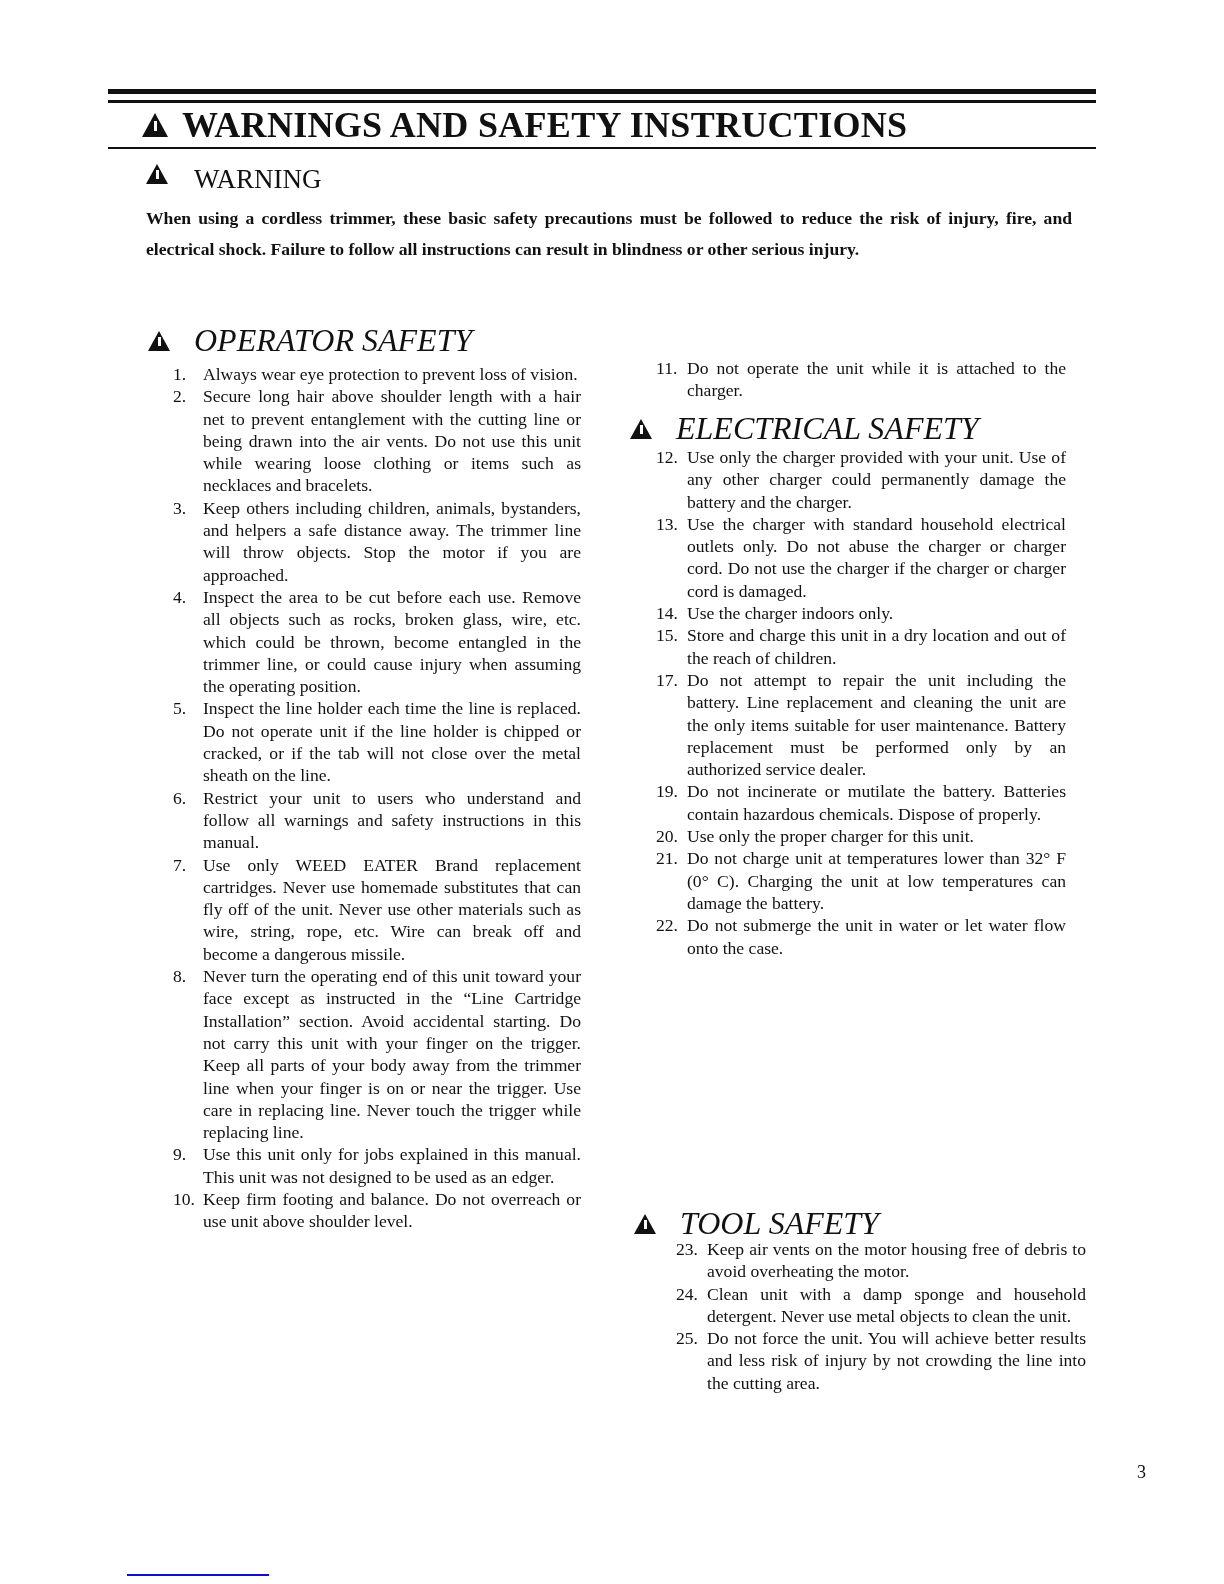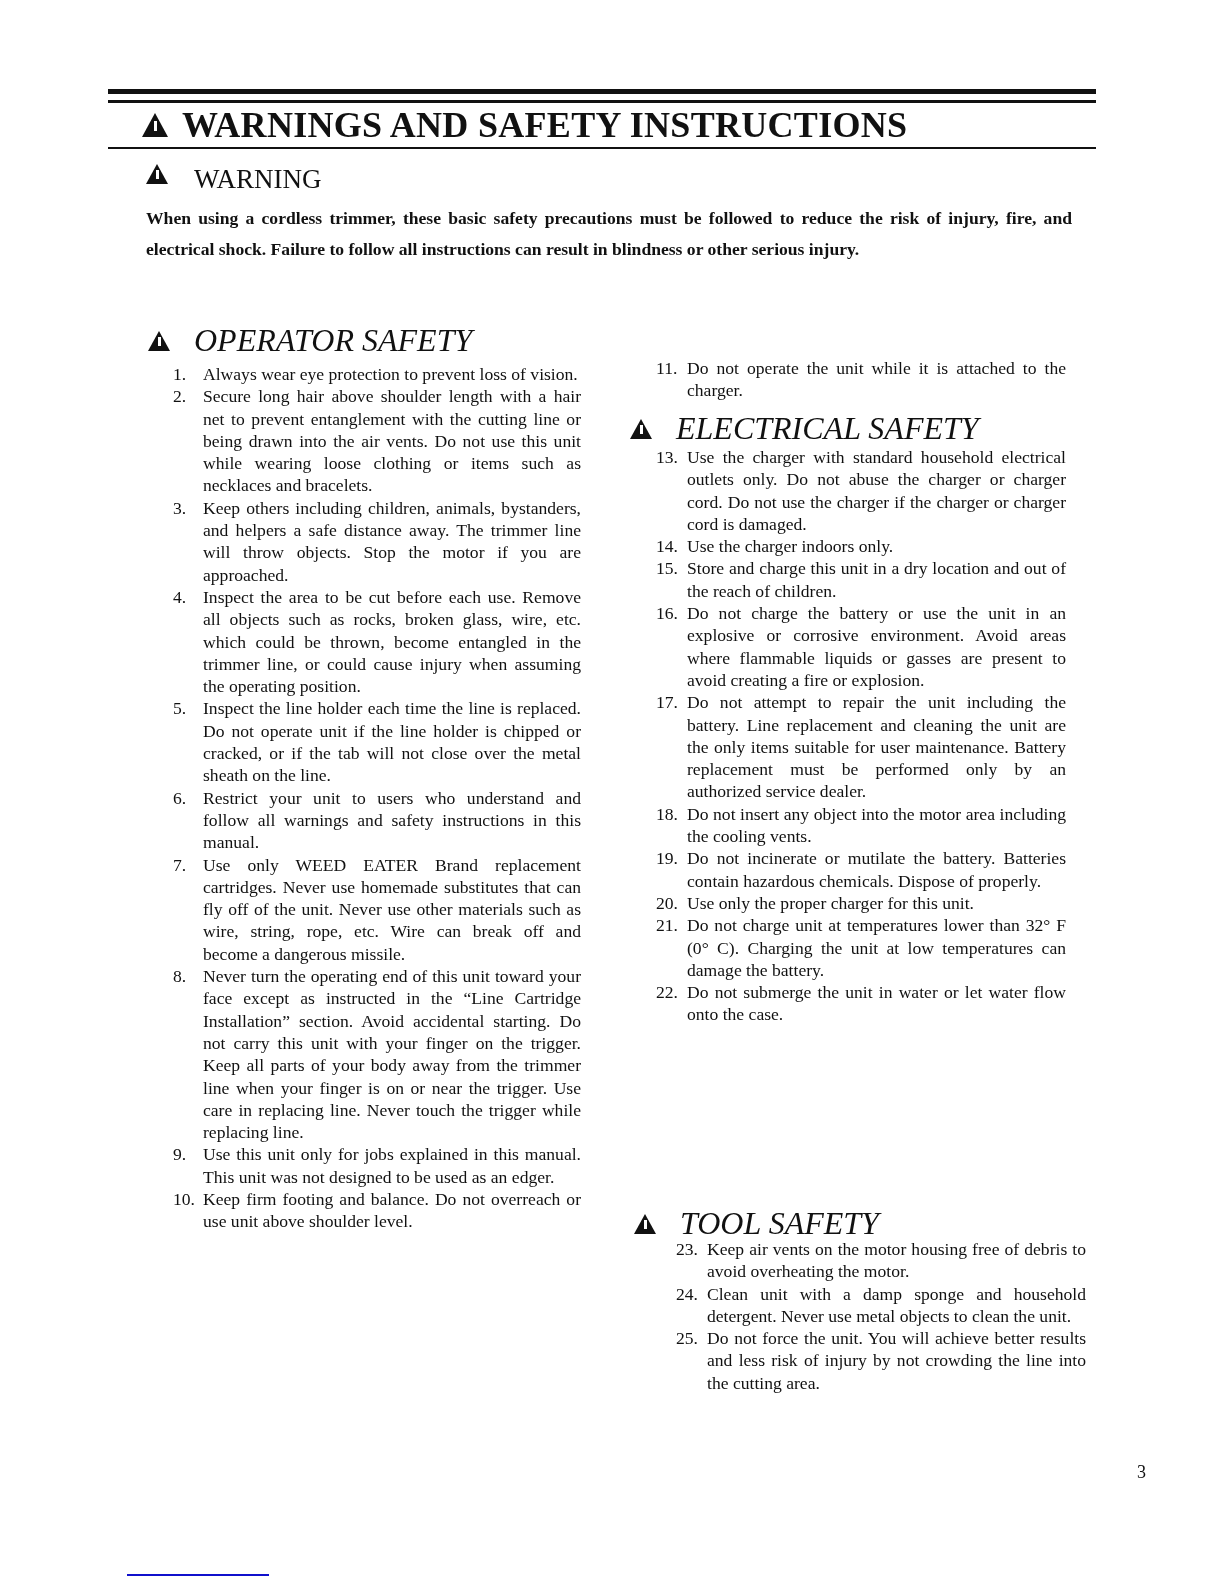--- a/index.html
+++ b/index.html
@@ -75,26 +75,25 @@
 
 <ol class="list col-right" style="top:357px;">
   <li><span class="num">11.</span><span>Do not operate the unit while it is attached to the charger.</span></li>
 </ol>
 
 <div class="sec-head" style="left:630px; top:410px;">
   <span class="tri"></span>
   <span>ELECTRICAL SAFETY</span>
 </div>
 <ol class="list col-right" style="top:446px;">
+  <li><span class="num">12.</span><span>Use only the charger provided with your unit. Use of any other charger could permanently damage the battery and the charger.</span></li>
   <li><span class="num">13.</span><span>Use the charger with standard household electrical outlets only. Do not abuse the charger or charger cord. Do not use the charger if the charger or charger cord is damaged.</span></li>
   <li><span class="num">14.</span><span>Use the charger indoors only.</span></li>
   <li><span class="num">15.</span><span>Store and charge this unit in a dry location and out of the reach of children.</span></li>
-  <li><span class="num">16.</span><span>Do not charge the battery or use the unit in an explosive or corrosive environment. Avoid areas where flammable liquids or gasses are present to avoid creating a fire or explosion.</span></li>
   <li><span class="num">17.</span><span>Do not attempt to repair the unit including the battery. Line replacement and cleaning the unit are the only items suitable for user maintenance. Battery replacement must be performed only by an authorized service dealer.</span></li>
-  <li><span class="num">18.</span><span>Do not insert any object into the motor area including the cooling vents.</span></li>
   <li><span class="num">19.</span><span>Do not incinerate or mutilate the battery. Batteries contain hazardous chemicals. Dispose of properly.</span></li>
   <li><span class="num">20.</span><span>Use only the proper charger for this unit.</span></li>
   <li><span class="num">21.</span><span>Do not charge unit at temperatures lower than 32° F (0° C). Charging the unit at low temperatures can damage the battery.</span></li>
   <li><span class="num">22.</span><span>Do not submerge the unit in water or let water flow onto the case.</span></li>
 </ol>
 
 <div class="sec-head" style="left:634px; top:1205px;justify-content:space-between;">
   <span class="tri"></span>
   <span>TOOL SAFETY</span>
 </div>

